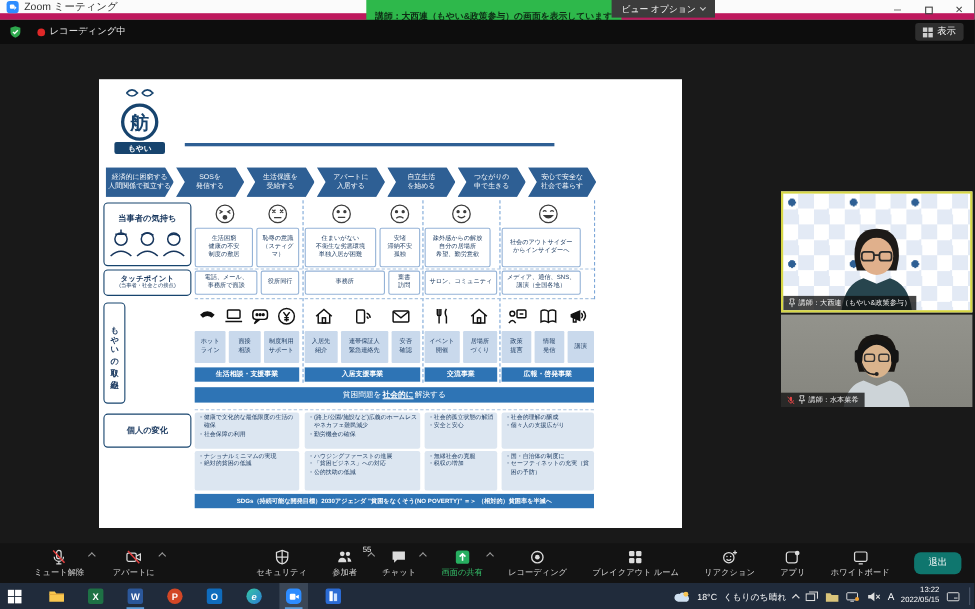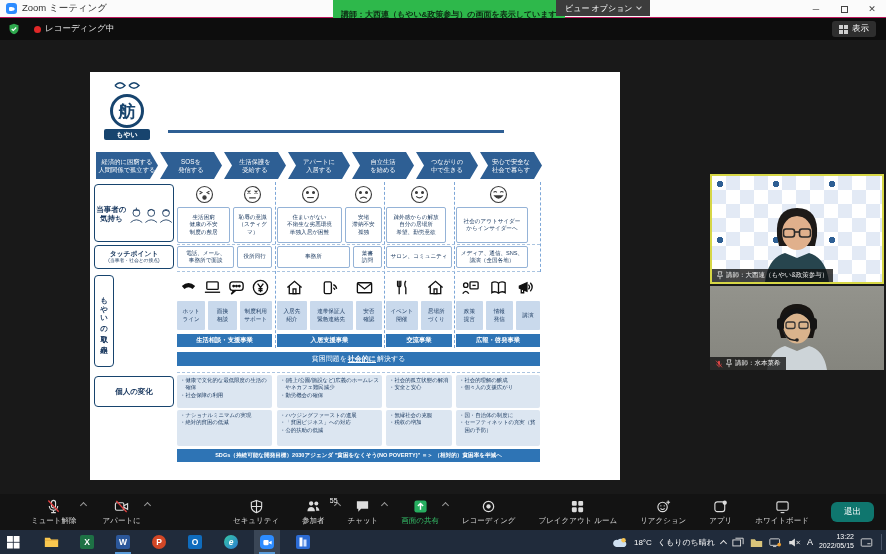--- a/index.html
+++ b/index.html
@@ -1,20 +1,20 @@
 <!DOCTYPE html>
 <html><head>
 <meta charset="utf-8">
 <style>
   *{margin:0;padding:0;box-sizing:border-box}
   html,body{font-family:"Liberation Sans","DejaVu Sans",sans-serif;}
   body{width:886px;height:554px;position:relative;overflow:hidden;background:#191919;}
 
   
-  #titlebar{position:absolute;left:0;top:0;width:886px;height:18px;background:#fbfbfb;border-bottom:1px solid #be185d;display:flex;align-items:center;}
+  #titlebar{position:absolute;left:0;top:0;width:886px;height:18px;background:#fbfbfb;border-bottom:6px solid #be185d;display:flex;align-items:center;}
   .zoom-app-icon{width:11px;height:11px;border-radius:3px;background:#2d8cff;margin:0 5px 0 6px;position:relative}
   .zoom-app-icon::after{content:"";position:absolute;left:2.5px;top:3.5px;width:4px;height:4px;background:#fff;border-radius:1px}
   .zoom-app-icon::before{content:"";position:absolute;left:7px;top:4px;border-left:2.5px solid #fff;border-top:2px solid transparent;border-bottom:2px solid transparent}
   #win-title{font-size:9.5px;color:#333}
   #share-banner{position:absolute;left:333px;top:0;height:28px;background:#2eb84b;color:#0d2b14;font-size:8px;display:flex;align-items:center;padding:0 8px;font-weight:bold}
   #view-options{position:absolute;left:556px;top:0;height:16px;background:#3c3c3c;color:#fff;font-size:8px;display:flex;align-items:center;gap:4px;padding:0 9px;cursor:pointer}
   .dn-caret{width:4px;height:4px;border-right:1.2px solid #ccc;border-bottom:1.2px solid #ccc;transform:rotate(45deg);margin-top:-2px}
   .win-btns{position:absolute;right:0;top:0;height:18px;display:flex}
   .win-btn{width:28px;height:18px;display:flex;align-items:center;justify-content:center;color:#444;font-size:9px}
   .win-box{width:7px;height:7px;border:1px solid #444}
@@ -34,21 +34,21 @@
   #logo-circle{width:34px;height:34px;border:3px solid #17446e;border-radius:50%;margin:0 auto;display:flex;align-items:center;justify-content:center;font-weight:bold;color:#17446e;font-size:17px}
   #logo-banner{margin:1px auto 0;width:46px;height:11px;background:#17446e;color:#fff;font-size:7px;font-weight:bold;border-radius:2px;display:flex;align-items:center;justify-content:center}
   #top-line{position:absolute;left:78px;top:58px;width:336px;height:3px;background:#2e5f94}
 
   #stages{position:absolute;left:6px;top:80px;width:446px;height:27px;display:flex;gap:2px}
   .stage{flex:1;background:#2e5f94;color:#fff;font-size:6.3px;line-height:1.2;display:flex;align-items:center;justify-content:center;text-align:center;white-space:pre-line;
     clip-path:polygon(0 0,calc(100% - 8px) 0,100% 50%,calc(100% - 8px) 100%,0 100%,8px 50%)}
   .stage:first-child{clip-path:polygon(0 0,calc(100% - 8px) 0,100% 50%,calc(100% - 8px) 100%,0 100%)}
 
   .lblbox{position:absolute;border:1.5px solid #17446e;border-radius:4px;background:#fff;color:#17365d;font-weight:bold;text-align:center;display:flex;align-items:center;justify-content:center;white-space:pre-line;line-height:1.25}
-  #lbl-feel{left:4px;top:112px;width:80px;height:58px;font-size:7.5px;gap:1px;padding-top:2px}
+  #lbl-feel{left:4px;top:112px;width:80px;height:58px;flex-direction:column;font-size:7.5px;gap:1px;padding-top:2px}
   #lbl-touch{left:4px;top:173px;width:80px;height:24px;flex-direction:column;line-height:1.15}
   #lbl-touch .t1{font-size:6.8px}#lbl-touch .t2{font-size:4.8px;font-weight:normal}
   #lbl-moyai{left:4px;top:203px;width:20px;height:92px;writing-mode:vertical-rl;font-size:7.5px;letter-spacing:1px}
   #lbl-act{left:27px;top:203px;width:57px;height:52px;font-size:7.5px}
   #lbl-4biz{left:27px;top:258px;width:57px;height:37px;font-size:7.5px}
   #lbl-personal{left:4px;top:304px;width:80px;height:31px;font-size:7.5px}
   #lbl-social{left:4px;top:338px;width:80px;height:36px;flex-direction:column;font-size:7.5px;gap:1px}
 
   .colA{left:87px;width:95px}.colB{left:187px;width:105px}.colC{left:296px;width:66px}.colD{left:366px;width:84px}
   .facerow{position:absolute;top:112px;height:20px;display:flex;align-items:center}

